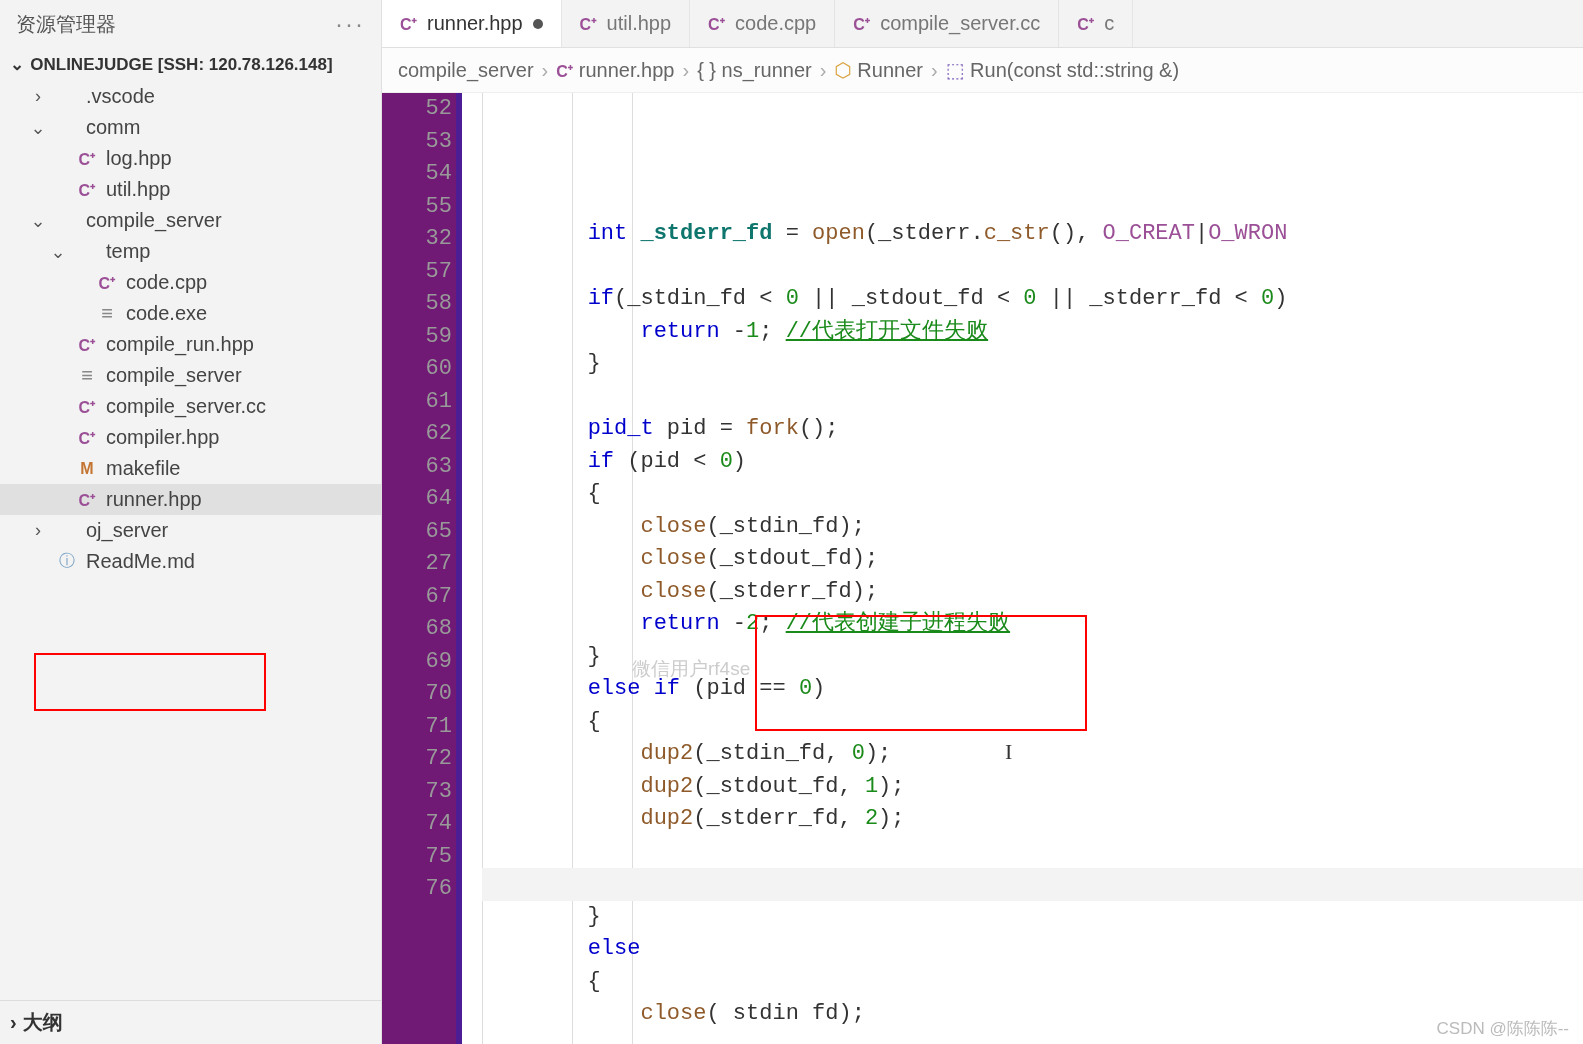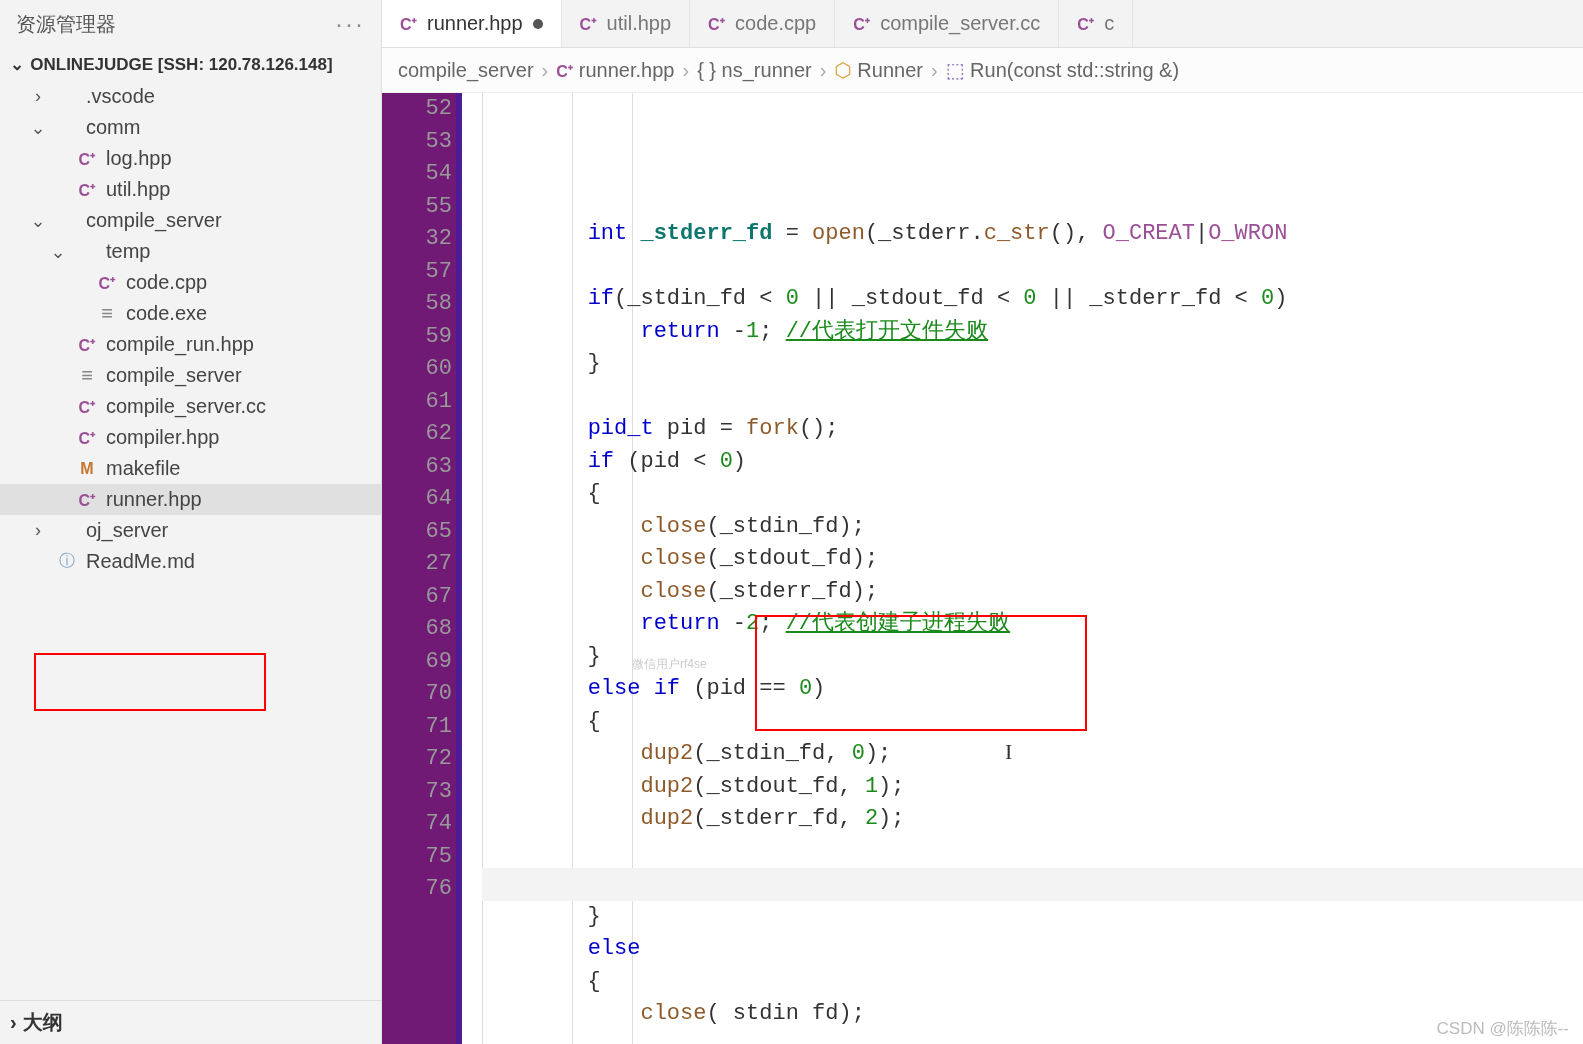--- a/index.html
+++ b/index.html
@@ -177,21 +177,21 @@
       top: 522px;
       width: 332px;
       height: 116px;
       pointer-events: none;
     }
     .watermark1 {
       position: absolute;
       left: 170px;
       top: 563px;
       color: #ccc;
-      font-size: 12px;
+      font-size: 19px;
       font-family: "Microsoft YaHei", sans-serif;
       pointer-events: none;
     }
     .watermark2 {
       position: absolute;
       right: 14px;
       bottom: 4px;
       color: #bbb;
       font-size: 17px;
       font-family: "Microsoft YaHei", sans-serif;

